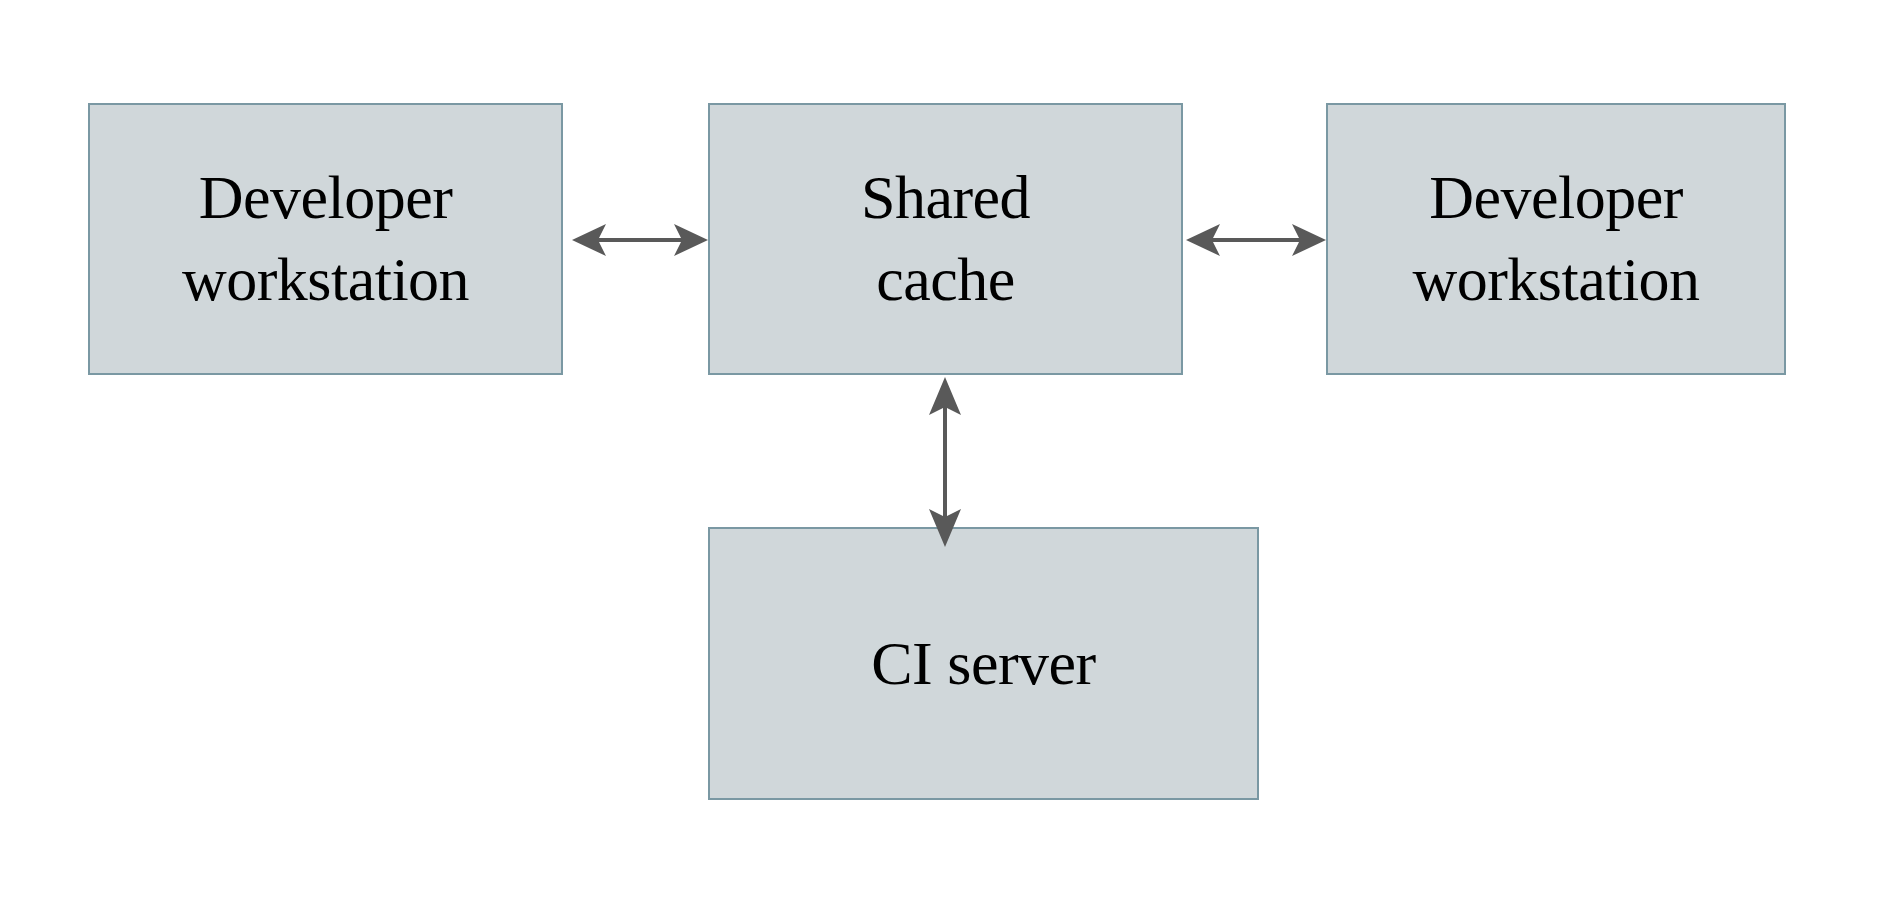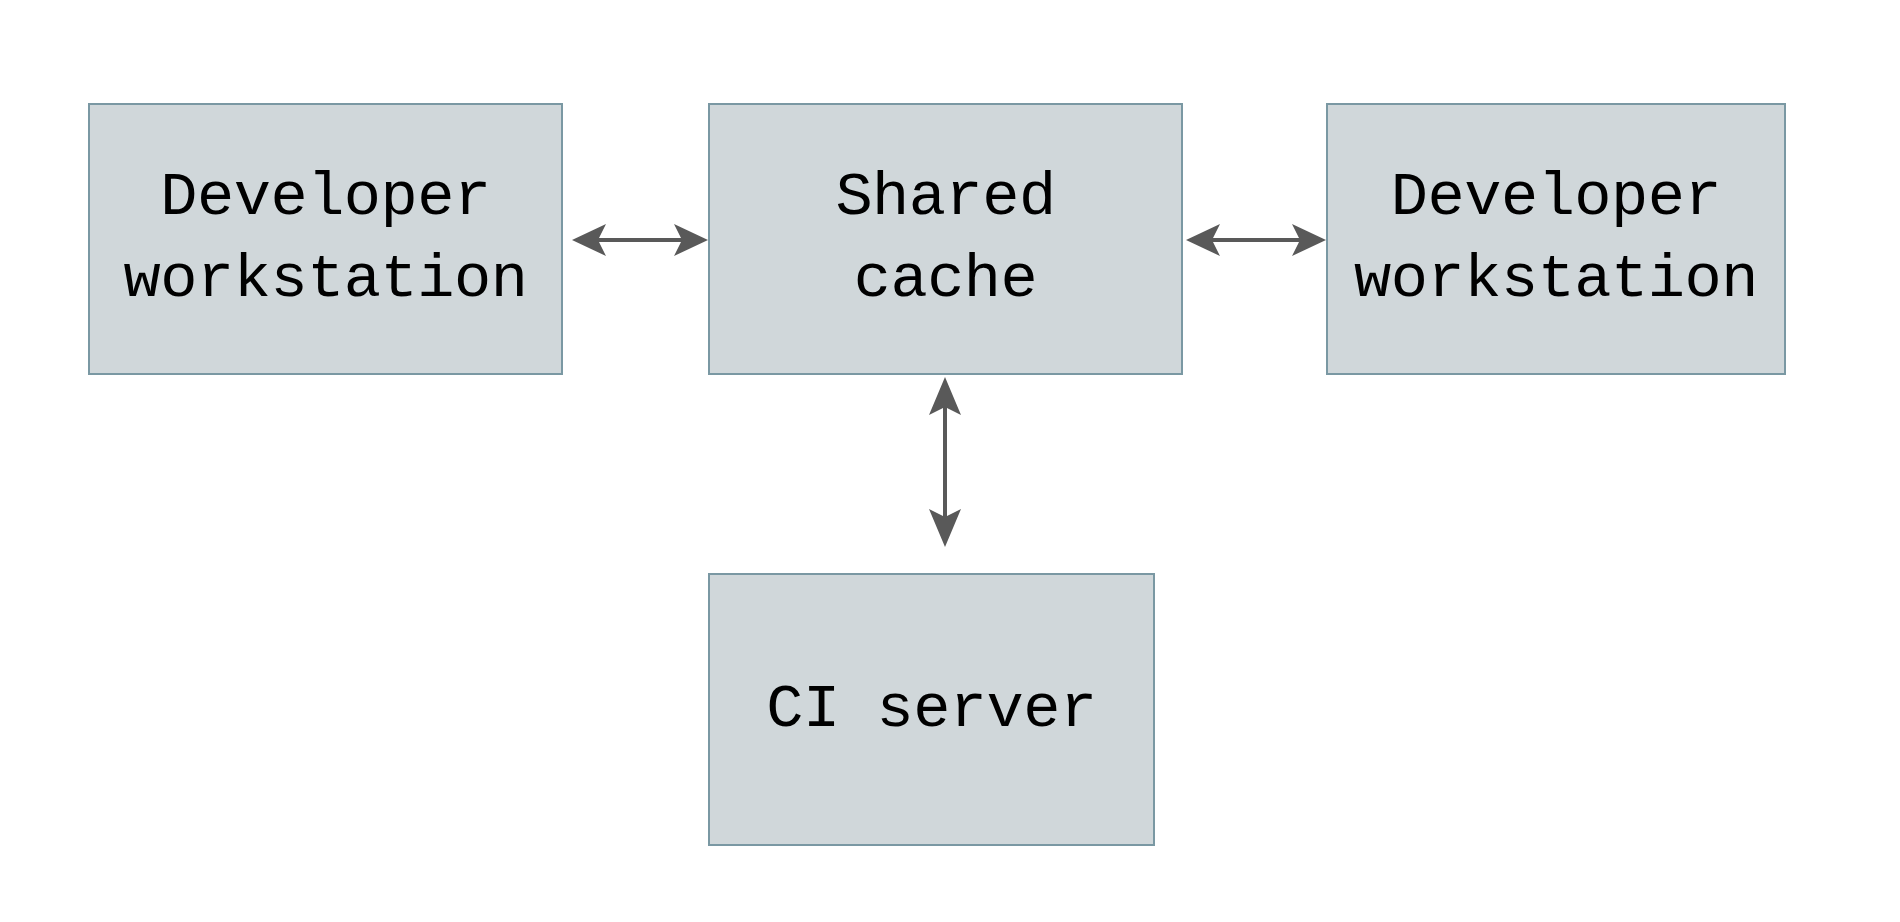--- a/index.html
+++ b/index.html
@@ -23,37 +23,37 @@
     position: absolute;
     box-sizing: border-box;
     background: #d0d7da;
     border: 2px solid #7a98a3;
     display: flex;
     align-items: center;
     justify-content: center;
     text-align: center;
   }
   .node-label {
-    font-family: Liberation Mono, monospace;
+    font-family: Liberation Serif, serif;
     font-size: 62px;
     line-height: 1.32;
     color: #000000;
     font-weight: 400;
     letter-spacing: -0.5px;
     white-space: pre-line;
     padding: 0 6px;
   }
   .connector {
     position: absolute;
     overflow: visible;
   }
   #node-dev-left   { left: 88px;  top: 103px; width: 475px; height: 272px; }
   #node-shared     { left: 708px; top: 103px; width: 475px; height: 272px; text-align: center; }
   #node-dev-right  { left: 1326px;top: 103px; width: 460px; height: 272px; }
-  #node-ci         { left: 708px; top: 573px; width: 447px; height: 273px; }
+  #node-ci         { left: 708px; top: 527px; width: 551px; height: 273px; }
 
   #conn-left   { left: 566px;  top: 216px; width: 148px; height: 48px; }
   #conn-right  { left: 1180px; top: 216px; width: 152px; height: 48px; }
   #conn-down   { left: 921px;  top: 372px; width: 48px;  height: 180px; }
 </style>
 </head>
 <body>
 
 <div id="canvas">
 

